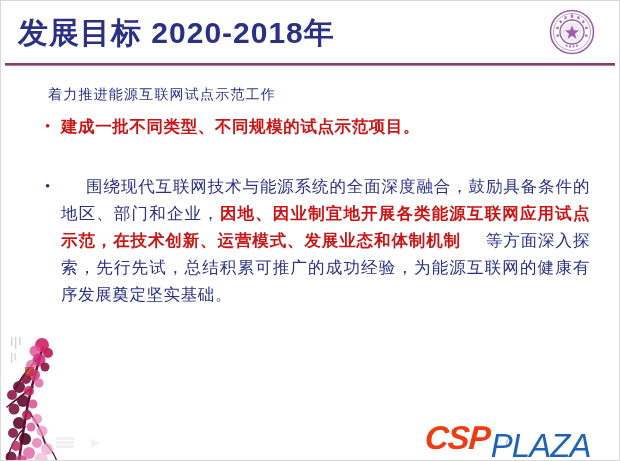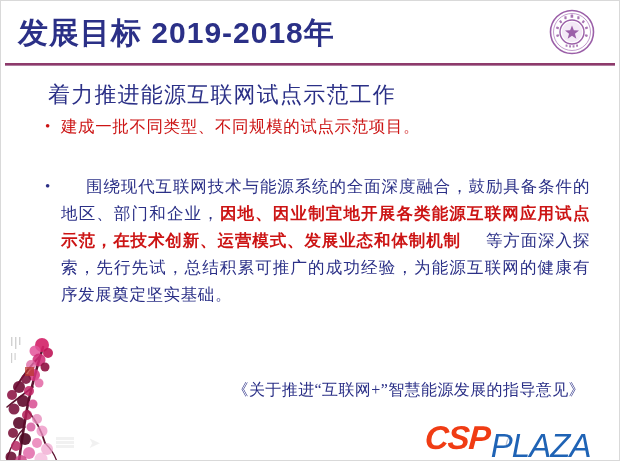--- a/index.html
+++ b/index.html
@@ -70,21 +70,21 @@
     position: absolute;
     left: 0;
     top: 66px;
     width: 620px;
     height: 300px;
   }
   .lead-line {
     position: absolute;
     left: 47px;
     top: 16px;
-    font-size: 22px;
+    font-size: 14px;
     line-height: 24px;
     letter-spacing: 1.2px;
     color: #2b3087;
     white-space: nowrap;
   }
   .bullet-row {
     position: absolute;
     display: flex;
     align-items: flex-start;
   }
@@ -101,21 +101,21 @@
   .bullet-dot.blue { color: #2b3087; }
 
   .bullet-text {
     flex: 1 1 auto;
     font-size: 16.5px;
     line-height: 27px;
     letter-spacing: 0.6px;
     text-align: justify;
     text-align-last: left;
   }
-  .bullet-text.red  { color: #cc1414; font-weight: normal; }
+  .bullet-text.red  { color: #cc1414; font-weight: bold; }
   .bullet-text.blue { color: #2b3087; }
 
   .seg-red  { color: #cc1414; font-weight: bold; }
   .seg-blue { color: #2b3087; font-weight: normal; margin-left: 25px; }
 
   
   .citation {
     position: absolute;
     left: 0;
     top: 378px;
@@ -194,21 +194,21 @@
     color: #d8d8d8;
     line-height: 12px;
   }
 </style>
 </head>
 <body>
 
 <div class="slide">
 
   <div class="header">
-    <div class="slide-title">发展目标 2019-2018年</div>
+    <div class="slide-title">发展目标 2020-2018年</div>
     <div class="title-rule"></div>
 
     <div class="seal">
       <svg width="46" height="46" viewBox="0 0 46 46" aria-hidden="true">
         <circle cx="23" cy="23" r="21.5" fill="#ffffff" stroke="#9b5fa8" stroke-width="1.6"></circle>
         <circle cx="23" cy="23" r="18.5" fill="#ffffff" stroke="#b282bf" stroke-width="0.8"></circle>
         <circle cx="23" cy="23" r="12" fill="#ffffff" stroke="#9b5fa8" stroke-width="1.4"></circle>
         <circle cx="23" cy="23" r="10.2" fill="#f3e9f6" stroke="none"></circle>
         <polygon points="23,16.5 24.85,21.3 30,21.55 25.95,24.75 27.35,29.7 23,26.8 18.65,29.7 20.05,24.75 16,21.55 21.15,21.3" fill="#9b5fa8"></polygon>
         <g fill="#9b5fa8" opacity="0.85">
@@ -242,21 +242,20 @@
     </div>
 
     <div class="bullet-row blue-row">
       <span class="bullet-dot blue">•</span>
       <span class="bullet-text blue">
         <span class="seg-blue">围绕现代互联网技术与能源系统的全面深度融合，鼓励具备条件的地区、部门和企业，</span><span class="seg-red">因地、因业制宜地开展各类能源互联网应用试点示范，在技术创新、运营模式、发展业态和体制机制</span><span class="seg-blue">等方面深入探索，先行先试，总结积累可推广的成功经验，为能源互联网的健康有序发展奠定坚实基础。</span>
       </span>
     </div>
   </div>
 
-  <div class="citation">《关于推进“互联网+”智慧能源发展的指导意见》</div>
 
   <div class="page-number">7</div>
 
   <div class="watermark">
     <span class="wm-csp">CSP</span>
     <span class="wm-plaza">PLAZA</span>
   </div>
 
   <div class="blossom">
     <svg width="120" height="131" viewBox="0 0 120 131" aria-hidden="true">

